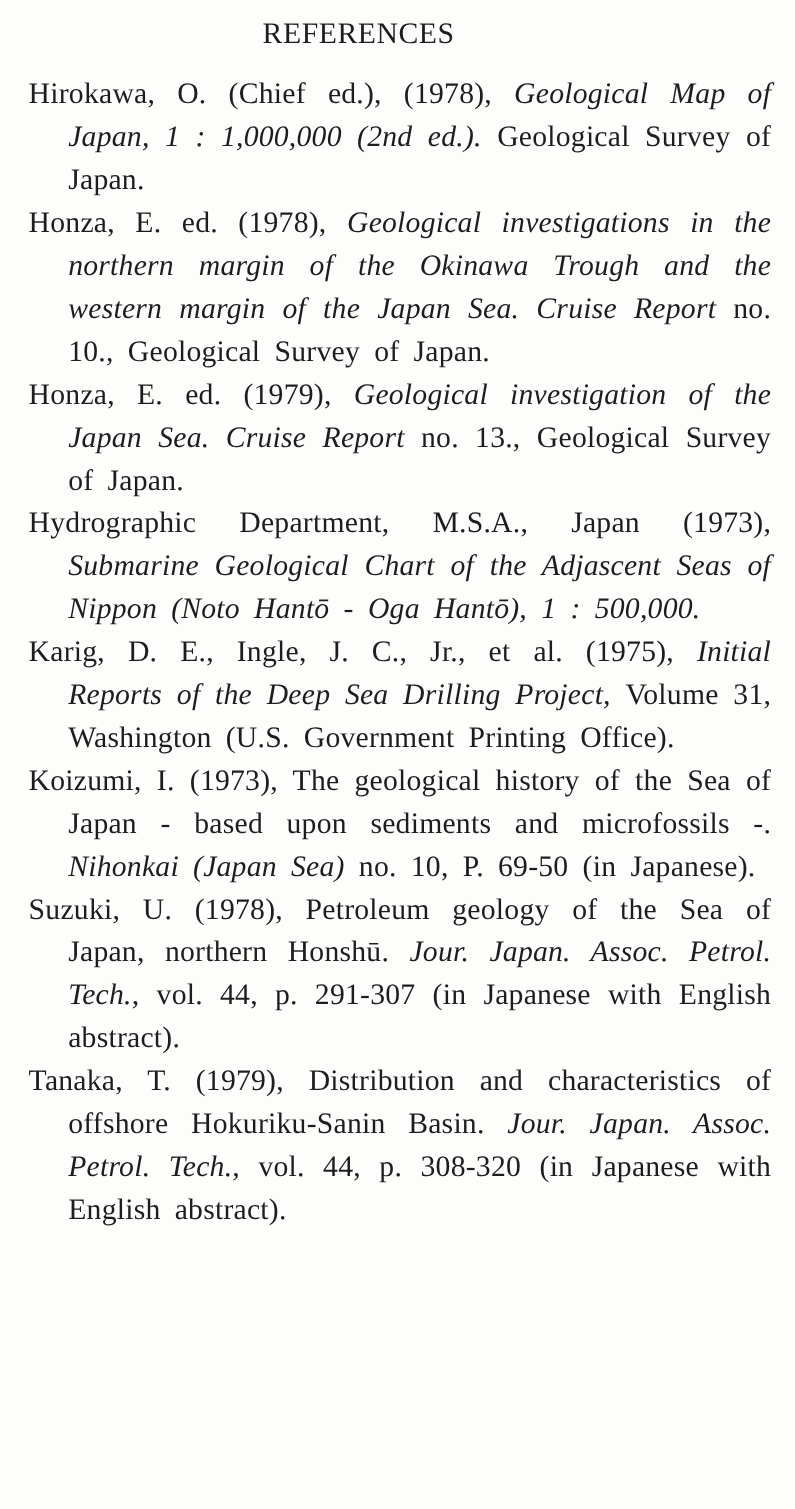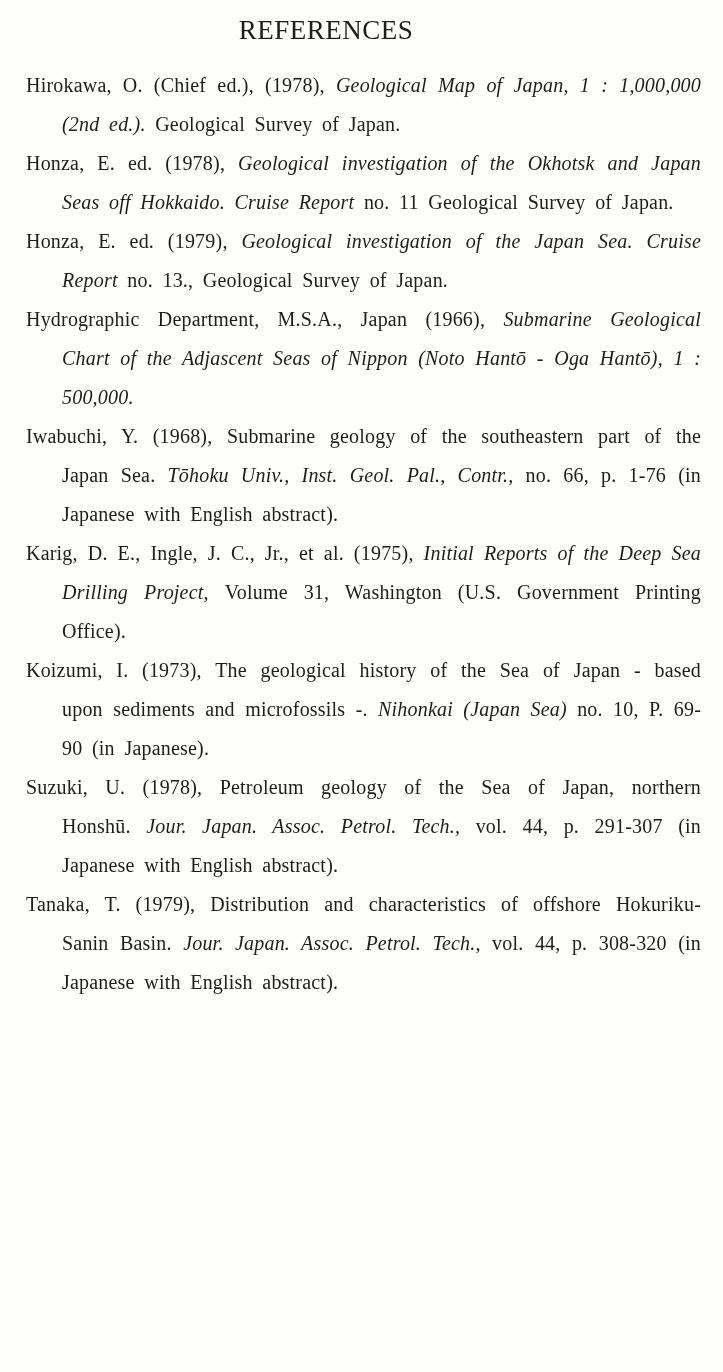--- a/index.html
+++ b/index.html
@@ -26,40 +26,39 @@
     font-weight: normal;
     letter-spacing: 0.5px;
     line-height: 32px;
     font-family: inherit;
   }
   .ref-list {
     width: 100%;
   }
   .ref {
     margin: 0;
-    font-size: 20px;
+    font-size: 27px;
     line-height: 39px;
     text-align: justify;
     word-spacing: 0.22em;
     letter-spacing: 0.2px;
     padding-left: 36px;
     text-indent: -36px;
   }
   .seg { font-style: normal; }
   .seg.italic { font-style: italic; }
 </style>
 </head>
 <body>
 
 <div class="page">
   <h1 class="heading">REFERENCES</h1>
   <div class="ref-list">
       <p class="ref"><span class="seg">Hirokawa, O. (Chief ed.), (1978), </span><span class="seg italic">Geological Map of Japan, 1 : 1,000,000 (2nd ed.). </span><span class="seg">Geological Survey of Japan.</span></p>
-      <p class="ref"><span class="seg">Honza, E. ed. (1978), </span><span class="seg italic">Geological investigation of the Okhotsk and Japan Seas off Hokkaido. Cruise Report </span><span class="seg">no. 11 Geological Survey of Japan.</span></p>
+      <p class="ref"><span class="seg">Honza, E. ed. (1978), </span><span class="seg italic">Geological investigations in the northern margin of the Okinawa Trough and the western margin of the Japan Sea. Cruise Report </span><span class="seg">no. 10., Geological Survey of Japan.</span></p>
       <p class="ref"><span class="seg">Honza, E. ed. (1979), </span><span class="seg italic">Geological investigation of the Japan Sea. Cruise Report </span><span class="seg">no. 13., Geological Survey of Japan.</span></p>
-      <p class="ref"><span class="seg">Hydrographic Department, M.S.A., Japan (1966), </span><span class="seg italic">Submarine Geological Chart of the Adjascent Seas of Nippon (Noto Hantō - Oga Hantō), 1 : 500,000.</span></p>
-      <p class="ref"><span class="seg">Iwabuchi, Y. (1968), Submarine geology of the southeastern part of the Japan Sea. </span><span class="seg italic">Tōhoku Univ., Inst. Geol. Pal., Contr., </span><span class="seg">no. 66, p. 1-76 (in Japanese with English abstract).</span></p>
+      <p class="ref"><span class="seg">Hydrographic Department, M.S.A., Japan (1973), </span><span class="seg italic">Submarine Geological Chart of the Adjascent Seas of Nippon (Noto Hantō - Oga Hantō), 1 : 500,000.</span></p>
       <p class="ref"><span class="seg">Karig, D. E., Ingle, J. C., Jr., et al. (1975), </span><span class="seg italic">Initial Reports of the Deep Sea Drilling Project, </span><span class="seg">Volume 31, Washington (U.S. Government Printing Office).</span></p>
-      <p class="ref"><span class="seg">Koizumi, I. (1973), The geological history of the Sea of Japan - based upon sediments and microfossils -. </span><span class="seg italic">Nihonkai (Japan Sea) </span><span class="seg">no. 10, P. 69-90 (in Japanese).</span></p>
+      <p class="ref"><span class="seg">Koizumi, I. (1973), The geological history of the Sea of Japan - based upon sediments and microfossils -. </span><span class="seg italic">Nihonkai (Japan Sea) </span><span class="seg">no. 10, P. 69-50 (in Japanese).</span></p>
       <p class="ref"><span class="seg">Suzuki, U. (1978), Petroleum geology of the Sea of Japan, northern Honshū. </span><span class="seg italic">Jour. Japan. Assoc. Petrol. Tech., </span><span class="seg">vol. 44, p. 291-307 (in Japanese with English abstract).</span></p>
       <p class="ref"><span class="seg">Tanaka, T. (1979), Distribution and characteristics of offshore Hokuriku-Sanin Basin. </span><span class="seg italic">Jour. Japan. Assoc. Petrol. Tech., </span><span class="seg">vol. 44, p. 308-320 (in Japanese with English abstract).</span></p>
     </div>
 </div>
 
 </body></html>

